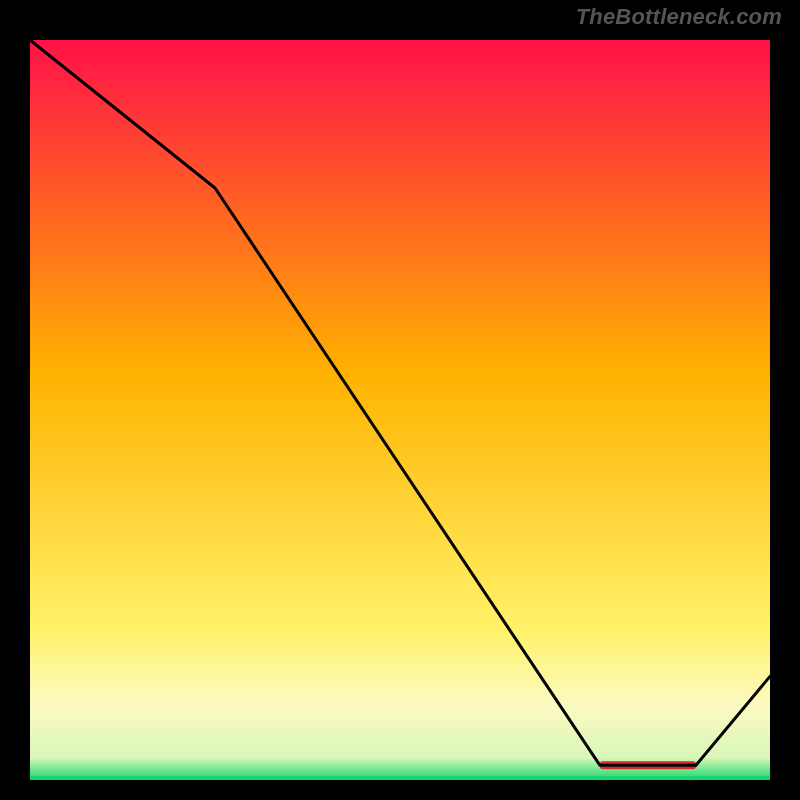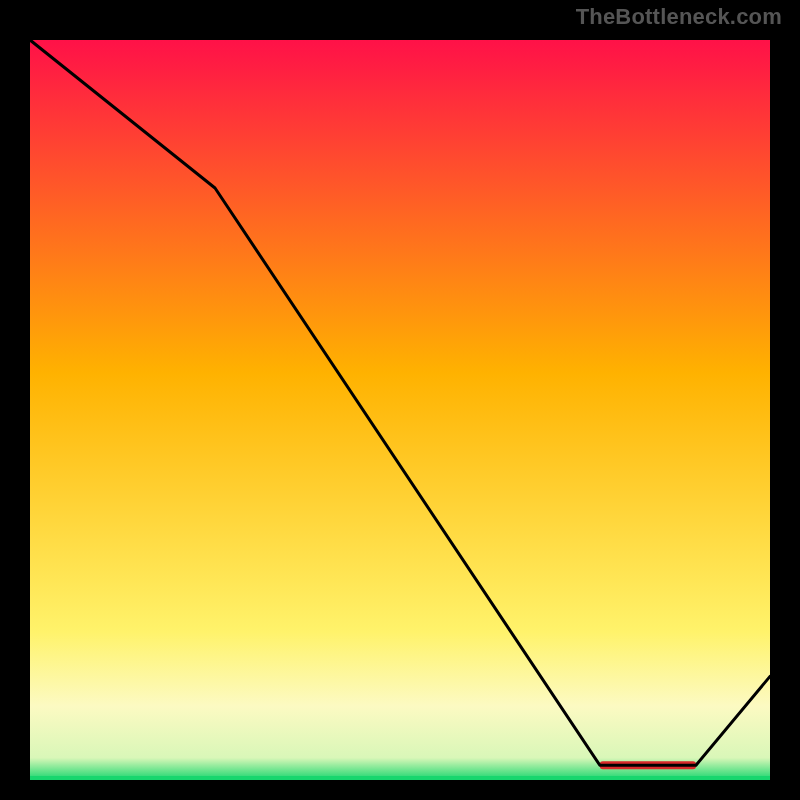--- a/index.html
+++ b/index.html
@@ -19,20 +19,21 @@
   }
   .watermark {
     position: absolute;
     top: 4px;
     right: 18px;
     color: #555;
     font-size: 22px;
     font-weight: 600;
     letter-spacing: 0.2px;
     user-select: none;
+    font-style: italic;
   }
   .plot-outer {
     position: absolute;
     left: 20px;
     top: 30px;
     width: 760px;
     height: 760px;
     background: #000;
   }
   svg {

